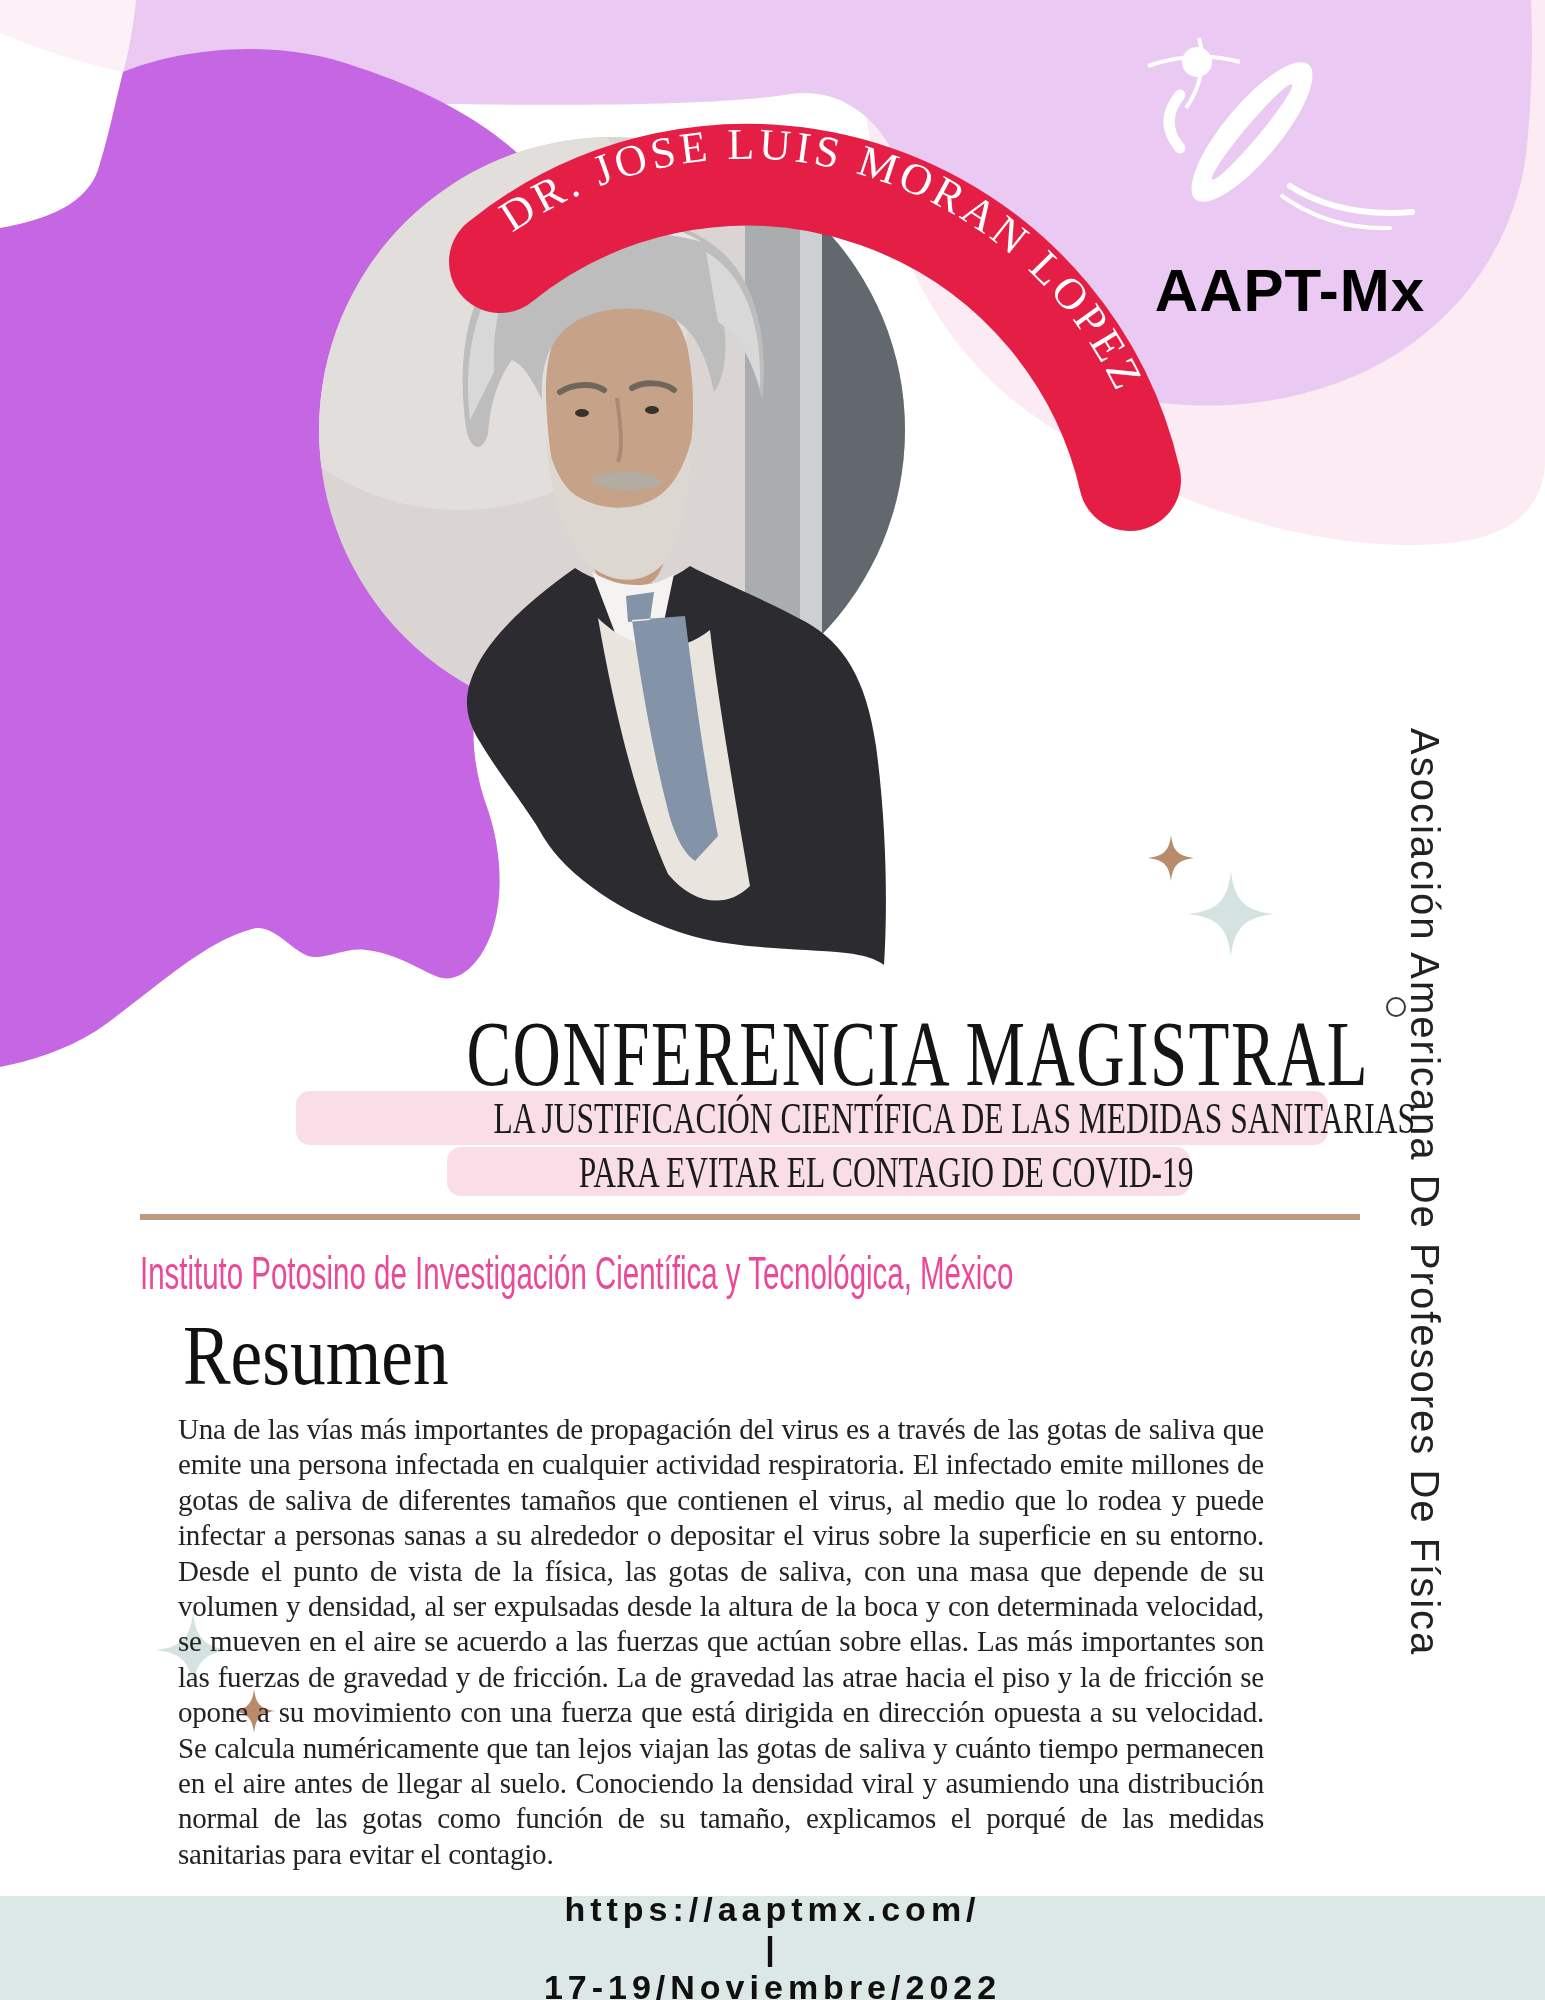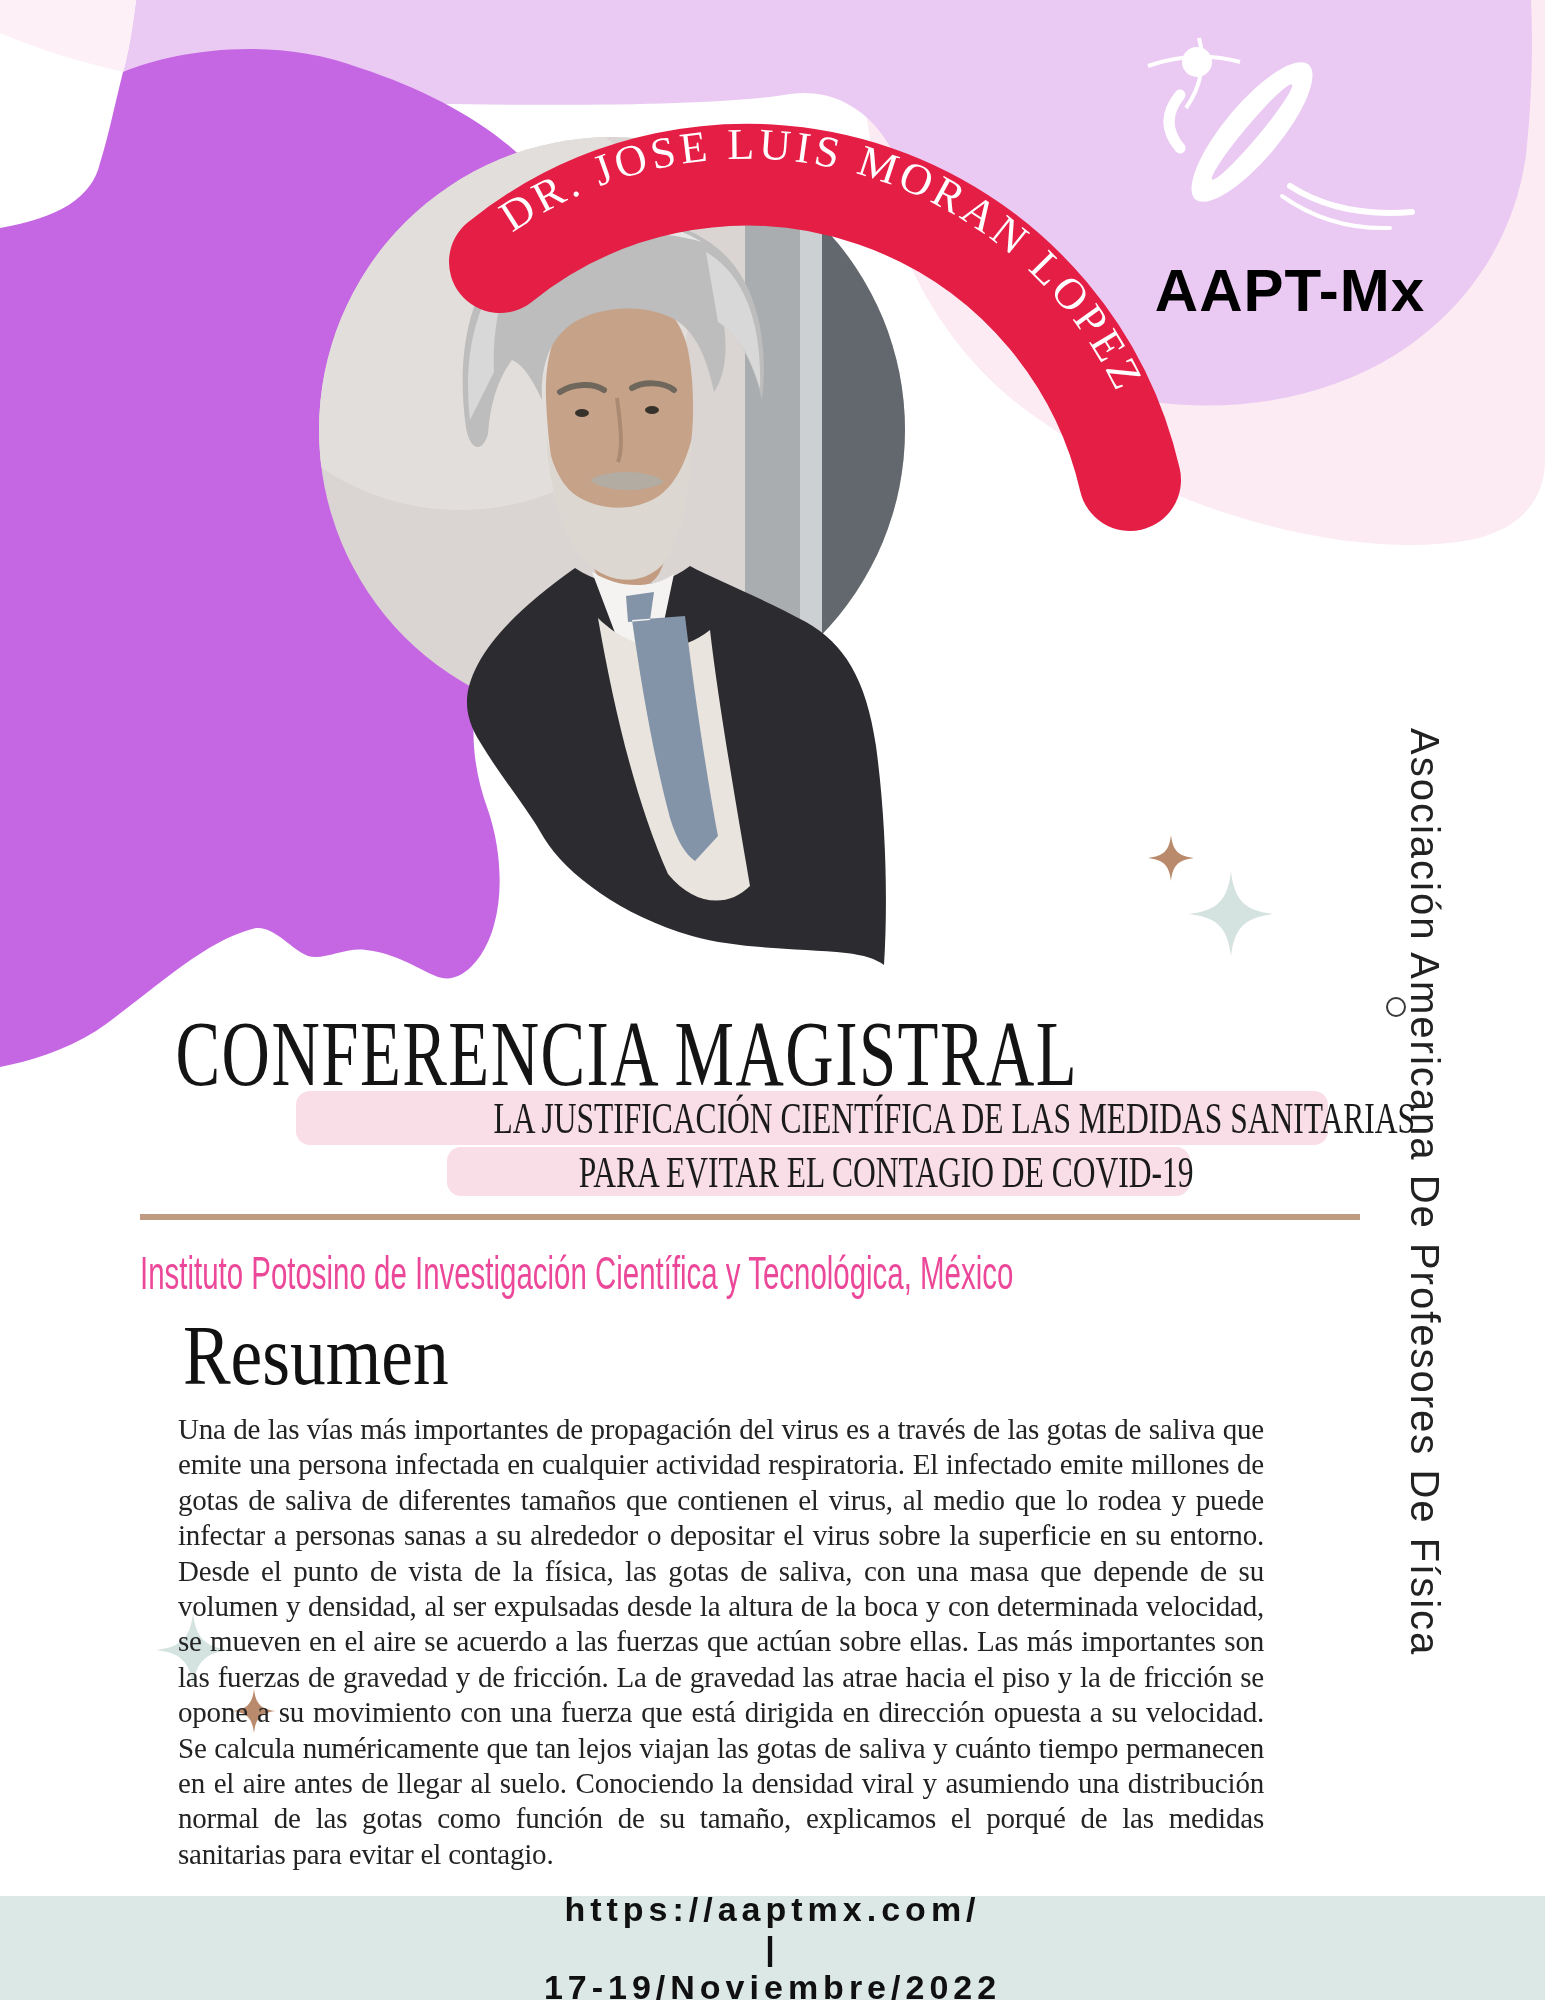--- a/index.html
+++ b/index.html
@@ -6,21 +6,21 @@
   body{width:1545px;height:2000px;position:relative;overflow:hidden;background:#ffffff;
        font-family:"Liberation Serif",serif;}
   .abs{position:absolute;}
   #bg{position:absolute;left:0;top:0;z-index:0;}
   .squeeze{display:inline-block;transform-origin:left center;}
   .squeezeC{display:inline-block;transform-origin:center center;}
 
   #aapt-label{left:1130px;top:256px;width:320px;text-align:center;z-index:3;
     font-family:"Liberation Sans",sans-serif;font-weight:bold;font-size:60px;color:#000000;letter-spacing:1px;}
 
-  #page-title{left:0;top:1000px;width:1545px;text-align:left;z-index:4;
+  #page-title{left:0;top:1000px;width:1545px;text-align:right;z-index:4;
     font-size:93px;color:#141414;letter-spacing:2px;white-space:nowrap;}
   #page-title .squeezeC{transform:scaleX(.72);}
 
   .hl-box{background:#fadee7;border-radius:14px;z-index:3;text-align:center;color:#1b1b1b;
     font-size:45px;white-space:nowrap;overflow:visible;margin-left:31px;}
   #hl1{left:265px;top:1091px;width:1032px;height:54px;line-height:55px;}
   #hl2{left:416px;top:1147px;width:743px;height:49px;line-height:51px;}
   .hl-box .squeezeC{transform:scaleX(.70);}
 
   #divider{left:140px;top:1214px;width:1220px;height:6px;background:#bf9b82;z-index:3;}

